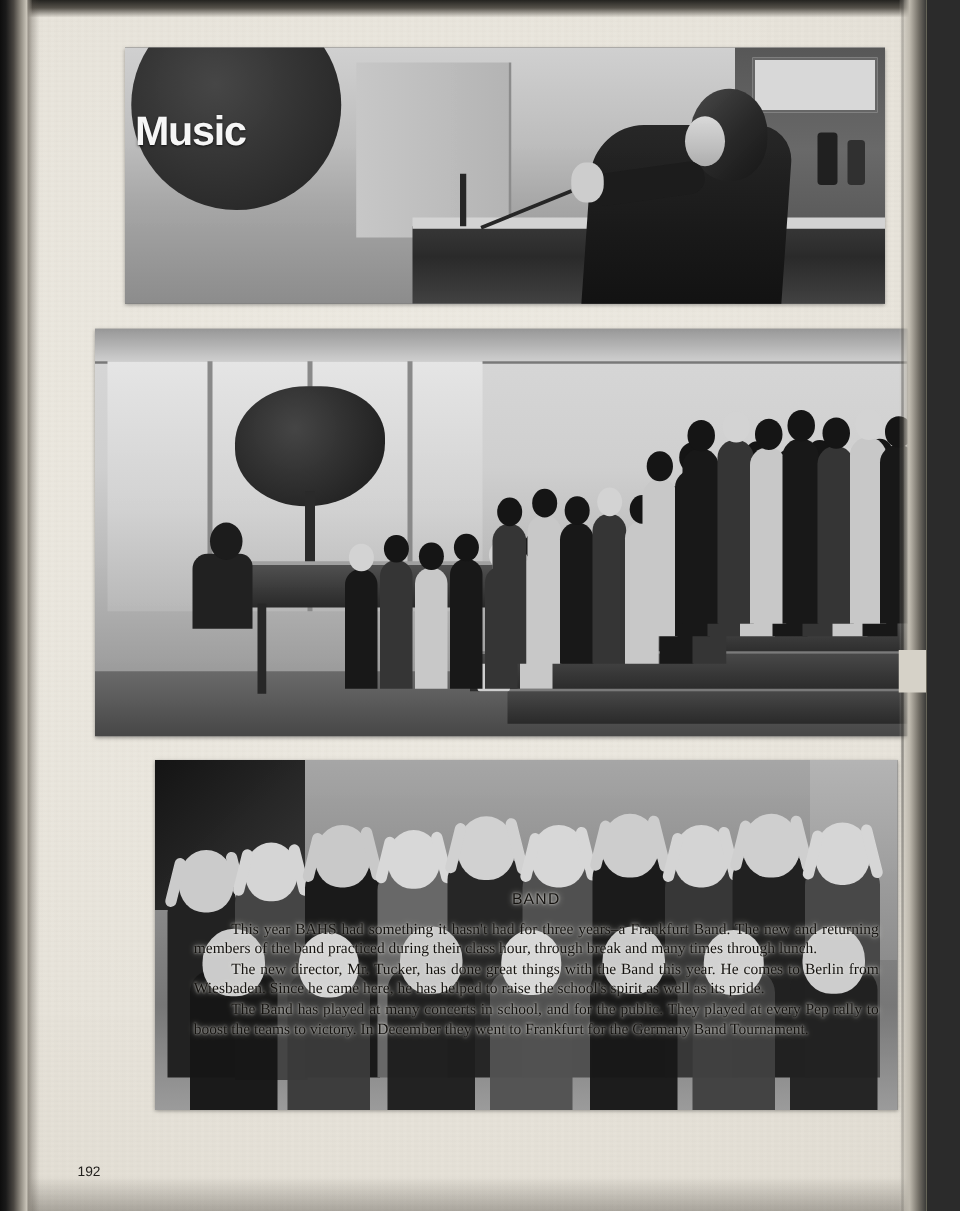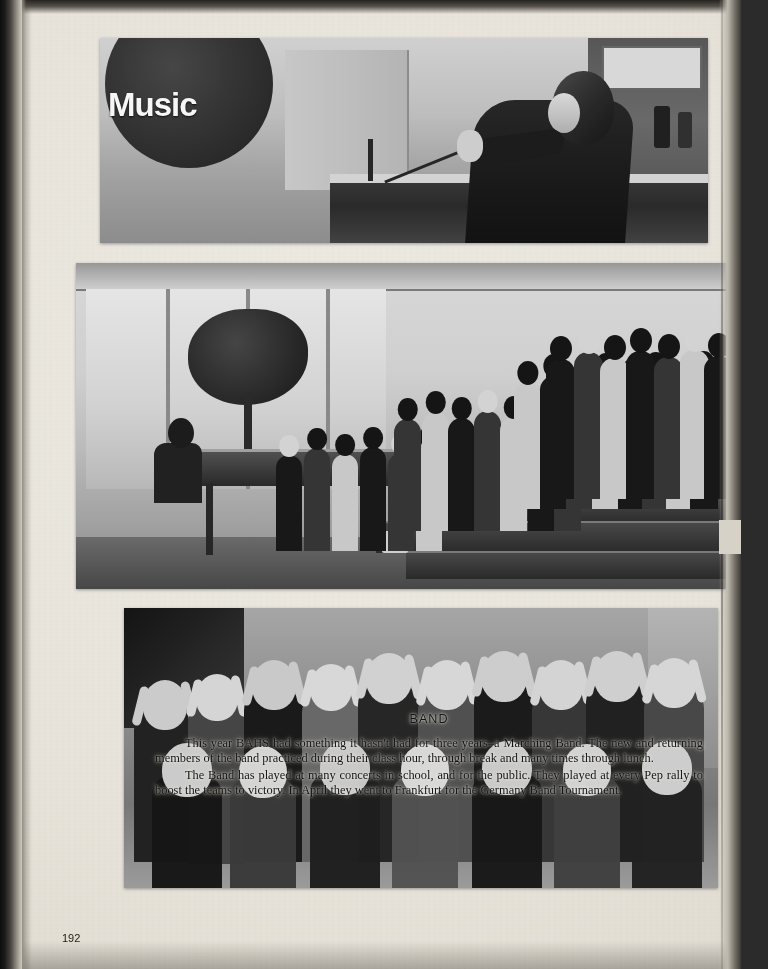--- a/index.html
+++ b/index.html
@@ -536,22 +536,23 @@
           <div class="chead" style="top:-31.68px;width:48px;height:51.84px;background:#d9d4ca;"></div>
         </div>
         <div class="crowd-person" style="left:508px;top:166px;width:70px;height:124px;background:#262422;opacity:.97;">
           <div class="chead" style="top:-33px;width:50px;height:54px;background:#d4cfc6;"></div>
         </div>
       </div>
   </div>
 
   <div id="caption-block">
     <div id="caption-title">BAND</div>
-    <p>This year BAHS had something it hasn't had for three years–a Marching Band. The new and returning members of the band practiced during their class hour, through break and many times through lunch.</p>
-    <p>The Band has played at many concerts in school, and for the public. They played at every Pep rally to boost the teams to victory. In April they went to Frankfurt for the Germany Band Tournament.</p>
+    <p>This year BAHS had something it hasn't had for three years–a Frankfurt Band. The new and returning members of the band practiced during their class hour, through break and many times through lunch.</p>
+    <p>The new director, Mr. Tucker, has done great things with the Band this year. He comes to Berlin from Wiesbaden. Since he came here, he has helped to raise the school's spirit as well as its pride.</p>
+    <p>The Band has played at many concerts in school, and for the public. They played at every Pep rally to boost the teams to victory. In December they went to Frankfurt for the Germany Band Tournament.</p>
   </div>
 
   <div id="page-number">192</div>
 
   <div id="edge-top"></div>
   <div id="edge-bottom"></div>
   <div id="gutter-left"></div>
   <div id="gutter-left-fold"></div>
   <div id="edge-right"></div>
   <div id="edge-right-line"></div>

